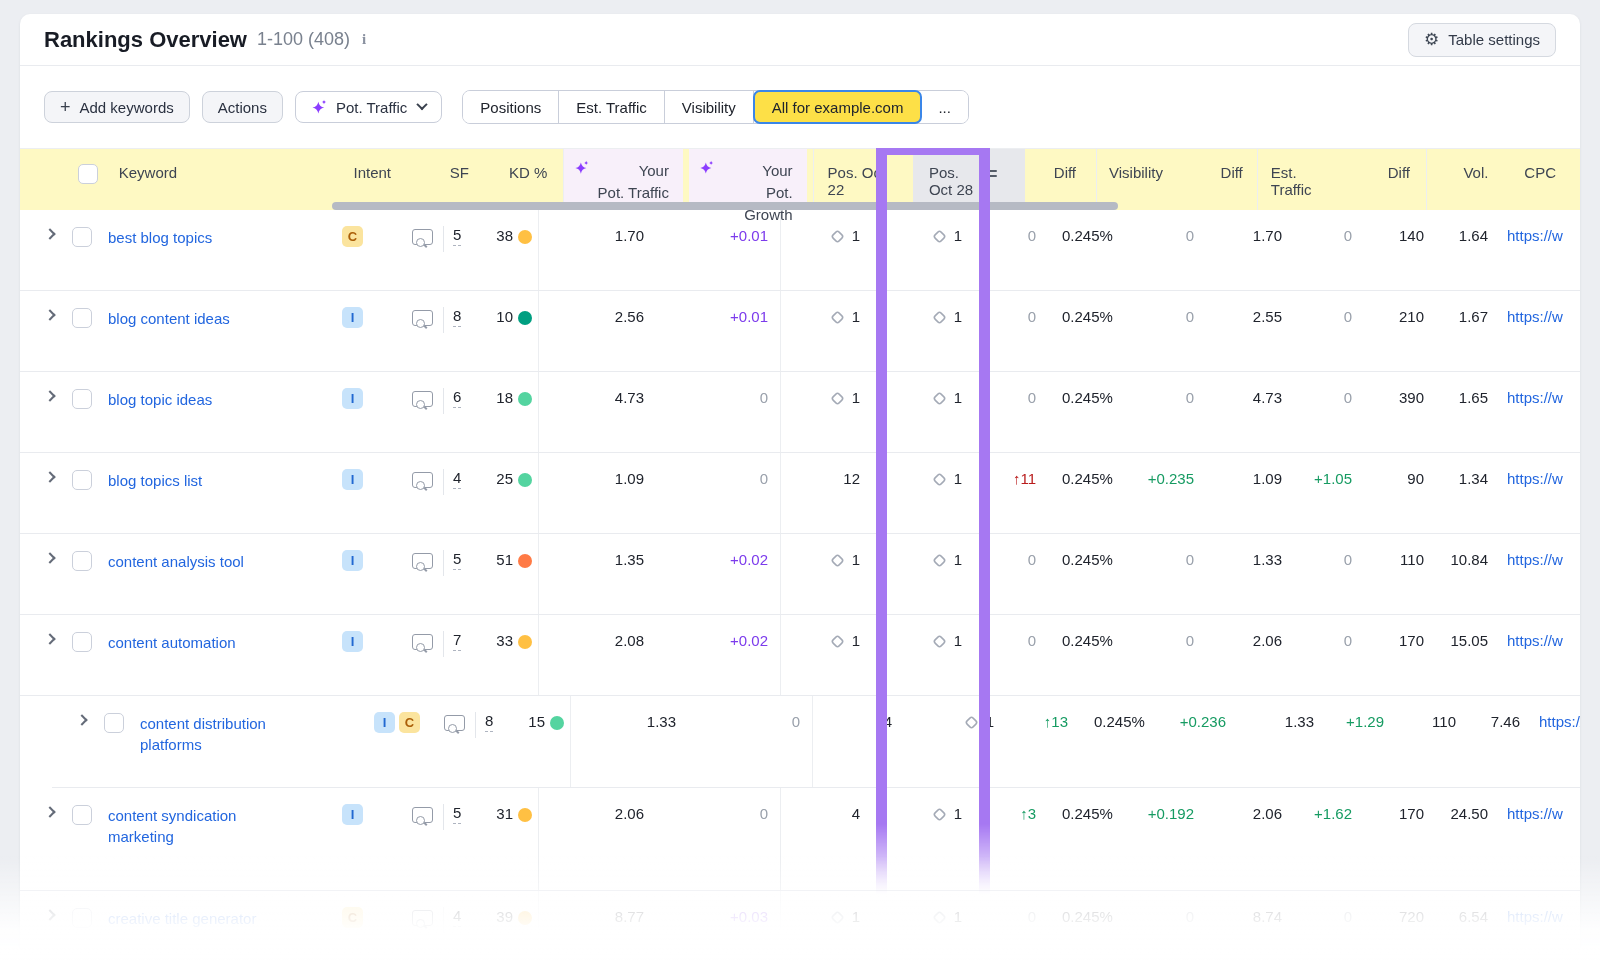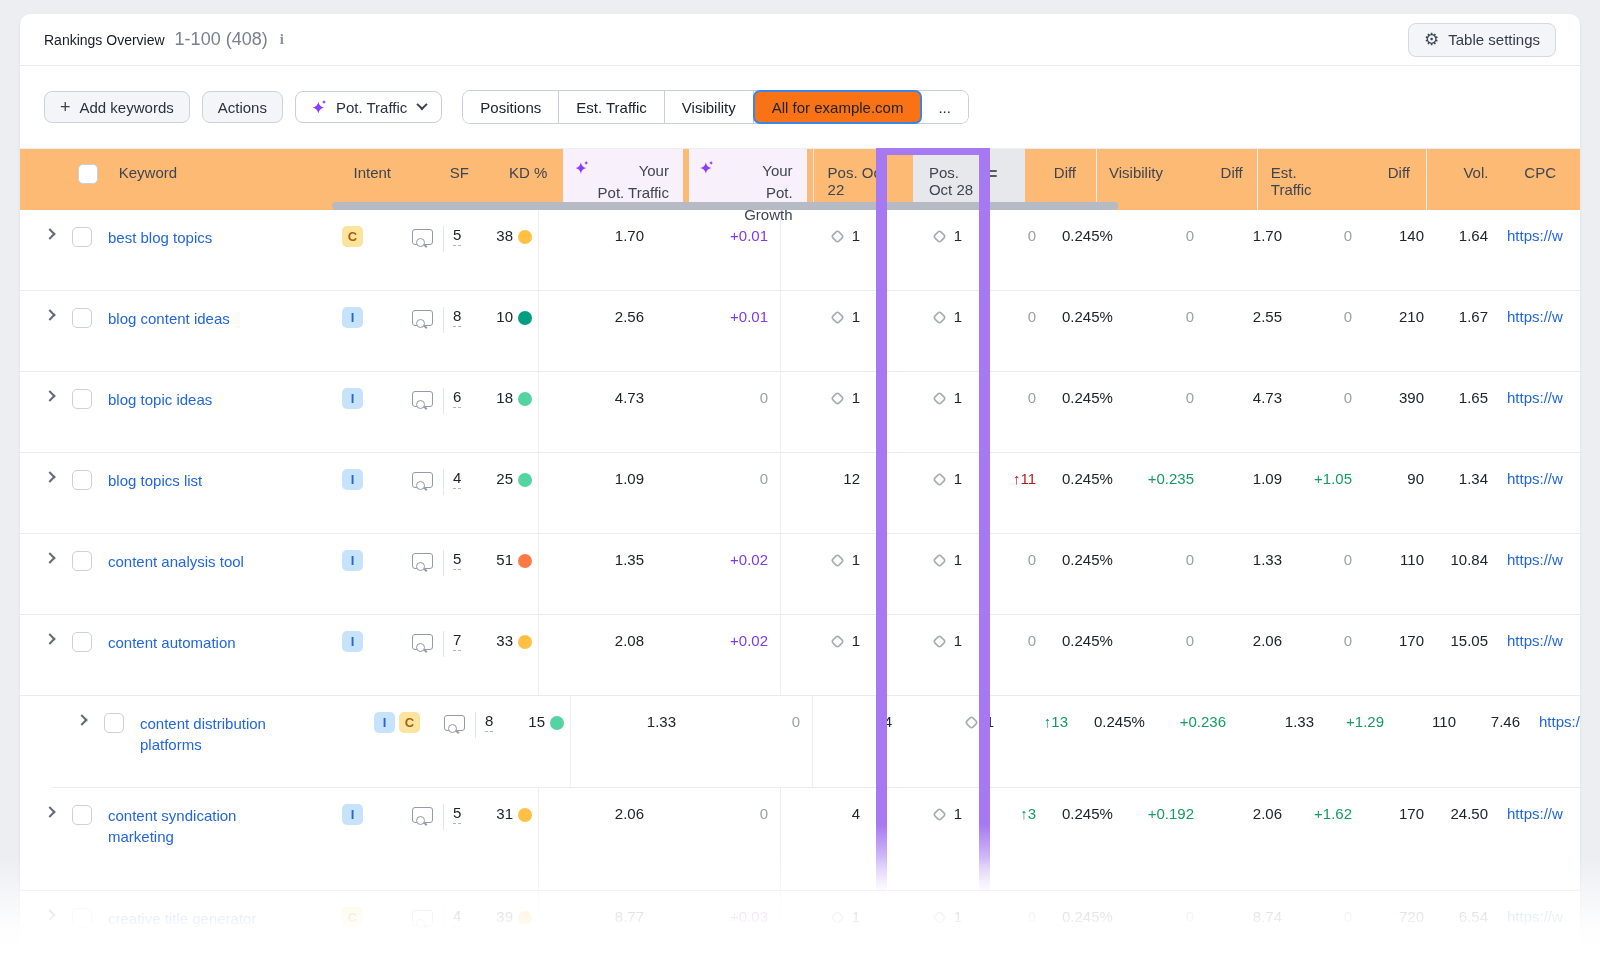--- a/index.html
+++ b/index.html
@@ -5,21 +5,21 @@
   * { margin:0; padding:0; box-sizing:border-box; }
   html,body { width:1600px; height:960px; overflow:hidden; background:#ECEEF2;
               font-family:"Liberation Sans", sans-serif; color:#20242D; }
   .card { position:absolute; left:20px; top:14px; width:1560px; height:1200px;
           background:#fff; border-radius:10px; box-shadow:0 1px 3px rgba(30,40,60,.08); }
 
   
   .card-header { height:52px; padding:0 24px; display:flex; align-items:center;
                  justify-content:space-between; border-bottom:1px solid #E9EBEF; }
   .title-group { display:flex; align-items:center; gap:10px; }
-  .title-group h1 { font-size:14px; font-weight:400; color:#181C25; }
+  .title-group h1 { font-size:22px; font-weight:700; color:#181C25; }
   .range { font-size:18px; color:#79818E; font-weight:400; }
   .info-icon { color:#8A91A0; font-family:"Liberation Serif", serif; font-weight:700;
                font-size:15px; margin-left:2px; }
   .settings-btn { display:inline-flex; align-items:center; gap:9px; height:34px;
                   padding:0 15px; background:#F4F5F8; border:1px solid #D5D9E0;
                   border-radius:8px; font-size:15px; color:#333B49; cursor:pointer;
                   font-family:inherit; }
   .gear { font-size:17px; color:#3F4855; line-height:1; }
 
   
@@ -32,26 +32,26 @@
   .plus { font-size:18px; line-height:1; color:#3A414E; font-weight:400; }
   .dropdown { margin-left:20px; }
   .caret { width:8px; height:8px; border-right:2px solid #3A414E; border-bottom:2px solid #3A414E;
            transform:rotate(45deg) translate(-1px,-1px); margin-left:2px; margin-top:-3px; }
   .segments { display:inline-flex; margin-left:20px; border:1px solid #C9CEDA;
               border-radius:8px; background:#fff; align-items:stretch; height:34px; }
   .segment { display:flex; align-items:center; padding:0 17px; font-size:15px; color:#20242D;
              border-right:1px solid #C9CEDA; cursor:pointer; background:#fff; }
   .segment:first-child { border-radius:7px 0 0 7px; }
   .segment:last-child { border-right:none; border-radius:0 7px 7px 0; }
-  .segment.active { border:2px solid #3A86E8; background:#f97316; border-radius:7px;
+  .segment.active { border:2px solid #3A86E8; background:#fde047; border-radius:7px;
                     margin:-1px; position:relative; z-index:2; }
 
   
   .table { position:relative; margin-top:24px; }
-  .thead { display:flex; background:#fdba74; height:62px; position:relative;
+  .thead { display:flex; background:#fef9c3; height:62px; position:relative;
            border-top:1px solid #ECEEF1; font-size:14px; color:#3E4552;gap:6px; }
   .thead .cell { padding-top:15px; }
   .row { display:flex; border-bottom:1px solid #E9EBEF; min-height:81px; background:#fff; }
   .rows .row:nth-child(7) { min-height:92px;margin-left:32px; }
   .rows .row:nth-child(8) { min-height:103px; }
   .rows .row:nth-child(9) { min-height:120px; border-bottom:none; }
   .row.faded { opacity:.42; }
   .cell { display:flex; align-items:flex-start; font-size:15px; }
   .vline { border-left:1px solid #ECEEF1; }
 

